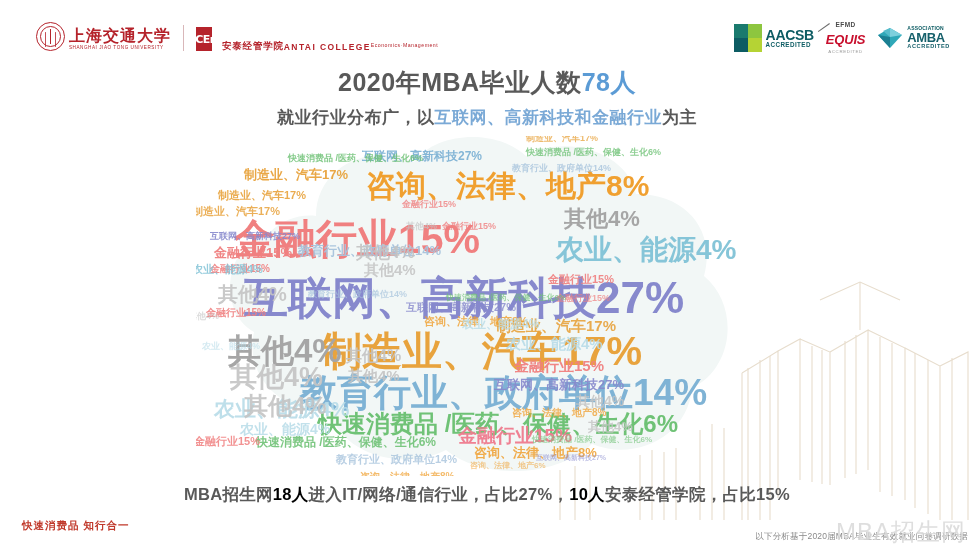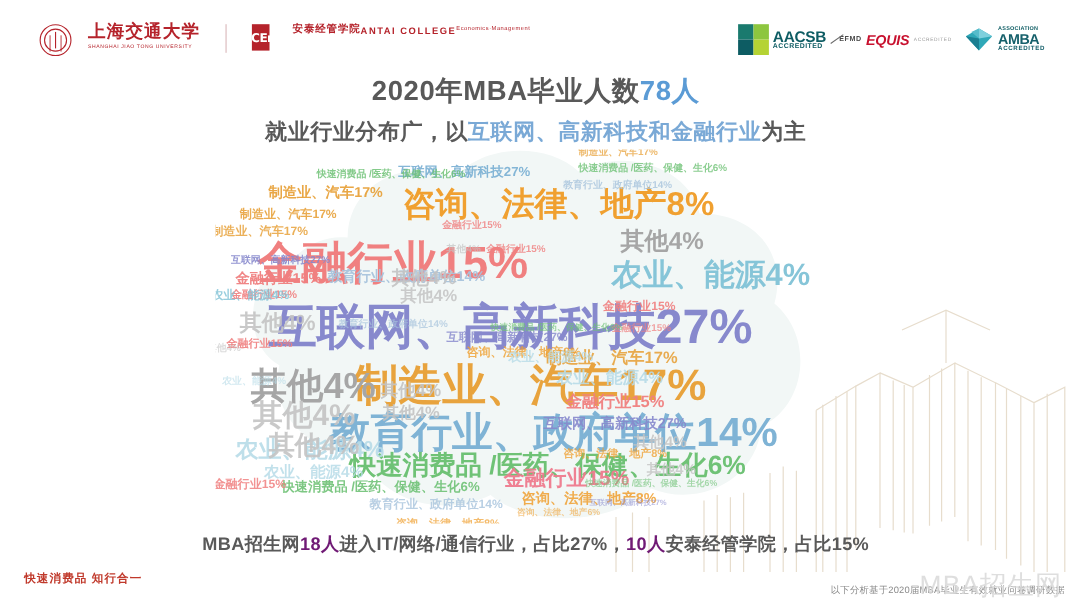--- a/index.html
+++ b/index.html
@@ -9,21 +9,21 @@
     font-family:"Liberation Sans","DejaVu Sans",sans-serif;
     overflow:hidden;
     position:relative;
   }
   .slide{position:absolute;inset:0;overflow:hidden;background:#fff;}
 
   
   .skyline{position:absolute;left:0;top:0;width:974px;height:557px;pointer-events:none;}
 
   
-  .logo-left{position:absolute;left:36px;top:22px;display:flex;align-items:flex-start;gap:15px;}
+  .logo-left{position:absolute;left:36px;top:22px;display:flex;align-items:flex-end;gap:4px;}
   .sjtu-seal{width:27px;height:27px;border-radius:50%;border:1.6px solid #b5232b;
              position:relative;flex:0 0 auto;}
   .sjtu-seal::before{content:"";position:absolute;inset:3px;border-radius:50%;border:1.2px solid #b5232b;}
   .sjtu-seal::after{content:"";position:absolute;left:50%;top:6px;width:1.6px;height:15px;
                     margin-left:-0.8px;background:#b5232b;
                     box-shadow:-5px 3px 0 -0.1px #b5232b, 5px 3px 0 -0.1px #b5232b;}
   .sjtu-text{display:flex;flex-direction:column;line-height:1;}
   .sjtu-cn{font-family:"Liberation Serif","DejaVu Serif",serif;font-size:16px;font-weight:700;
            color:#b5232b;letter-spacing:1px;white-space:nowrap;}
   .sjtu-en{font-size:4.6px;color:#b5232b;letter-spacing:.55px;margin-top:2.5px;white-space:nowrap;}
@@ -37,49 +37,49 @@
   .antai-en{font-size:8.5px;font-weight:700;color:#b5232b;letter-spacing:1.4px;margin-top:2px;white-space:nowrap;}
   .antai-sub{font-size:5.2px;color:#b5232b;letter-spacing:.5px;margin-top:2px;white-space:nowrap;}
 
   .accreds{position:absolute;right:24px;top:22px;display:flex;align-items:center;gap:12px;}
   .acc{display:flex;align-items:center;gap:4px;}
   .aacsb-sq{width:28px;height:28px;display:grid;grid-template-columns:1fr 1fr;grid-template-rows:1fr 1fr;}
   .aacsb-sq i{display:block;}
   .aacsb-txt{display:flex;flex-direction:column;line-height:1;}
   .aacsb-main{font-size:14px;font-weight:700;color:#0d5c63;letter-spacing:-.3px;}
   .aacsb-sm{font-size:6.3px;font-weight:700;color:#0d5c63;letter-spacing:.4px;}
-  .equis-box{display:flex;flex-direction:row;align-items:center;line-height:1;position:relative;}
+  .equis-box{display:flex;flex-direction:column;align-items:center;line-height:1;position:relative;}
   .equis-efmd{font-size:6.5px;font-weight:700;color:#4a4a4a;letter-spacing:.5px;}
   .equis-main{font-size:13px;font-weight:700;color:#c8102e;font-style:italic;letter-spacing:-.2px;}
   .equis-sm{font-size:4.4px;color:#9a9a9a;letter-spacing:.6px;}
   .equis-slash{position:absolute;left:-9px;top:5px;width:14px;height:1.4px;background:#6b6b6b;transform:rotate(-35deg);}
   .amba-gem{width:26px;height:22px;position:relative;}
   .amba-txt{display:flex;flex-direction:column;line-height:1;}
   .amba-top{font-size:5px;font-weight:700;color:#0d5c63;letter-spacing:.2px;}
   .amba-main{font-size:13px;font-weight:700;color:#16606b;letter-spacing:-.4px;}
   .amba-sm{font-size:5.6px;font-weight:700;color:#16606b;letter-spacing:.6px;}
 
   
   .title{position:absolute;left:0;right:0;top:66px;text-align:center;
          font-size:25px;font-weight:700;color:#595959;letter-spacing:.5px;}
   .title .hl{color:#5b9bd5;}
   .subtitle{position:absolute;left:0;right:0;top:106px;text-align:center;
-            font-size:20px;font-weight:700;color:#595959;letter-spacing:.5px;}
+            font-size:17px;font-weight:700;color:#595959;letter-spacing:.5px;}
   .subtitle .hl{color:#7aa9d6;}
 
   
   .cloud-wrap{position:absolute;left:196px;top:136px;width:570px;height:340px;}
   .cloud-bg{position:absolute;inset:0;}
   .wc{position:absolute;white-space:nowrap;font-weight:700;
       font-family:"Liberation Sans","DejaVu Sans",sans-serif;line-height:1;}
 
   
   .bottomline{position:absolute;left:0;right:0;top:484px;text-align:center;
               font-size:16.5px;font-weight:700;color:#595959;letter-spacing:.3px;}
-  .bottomline .hl{color:#701a75;}
+  .bottomline .hl{color:#000000;}
 
   .motto{position:absolute;left:22px;top:519px;font-size:10.5px;font-weight:700;
          color:#c0392b;letter-spacing:1px;}
   .footnote{position:absolute;right:6px;top:531px;font-size:8.5px;color:#8a8a8a;
             letter-spacing:.2px;white-space:nowrap;}
   .watermark{position:absolute;right:8px;top:516px;font-size:24px;color:#d9d9d9;
              letter-spacing:1px;font-weight:400;opacity:.85;}
 </style>
 </head>
 <body>

